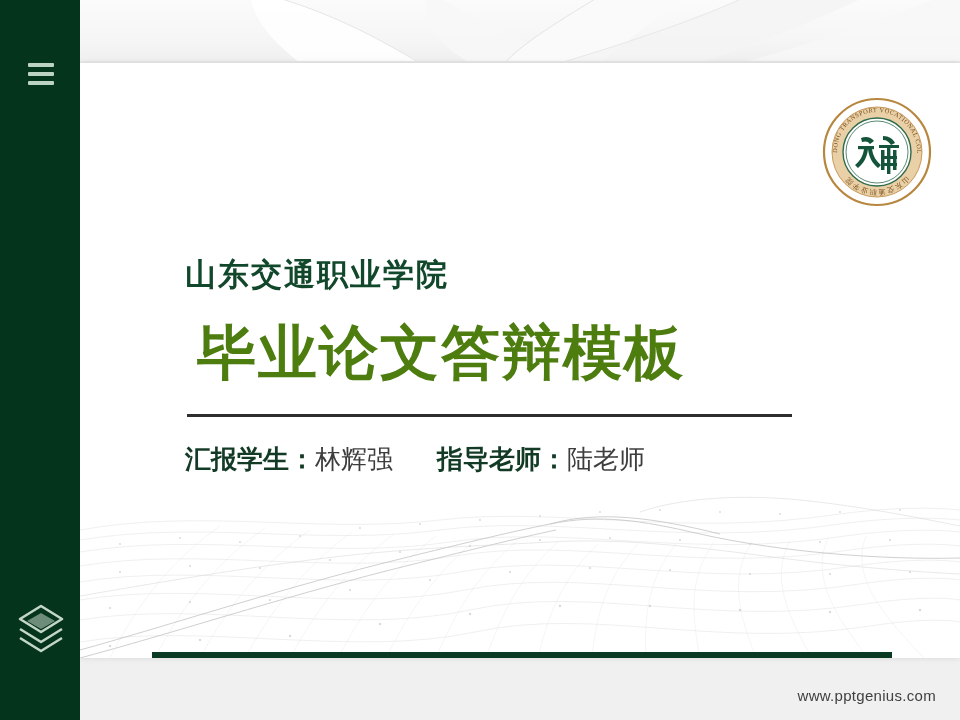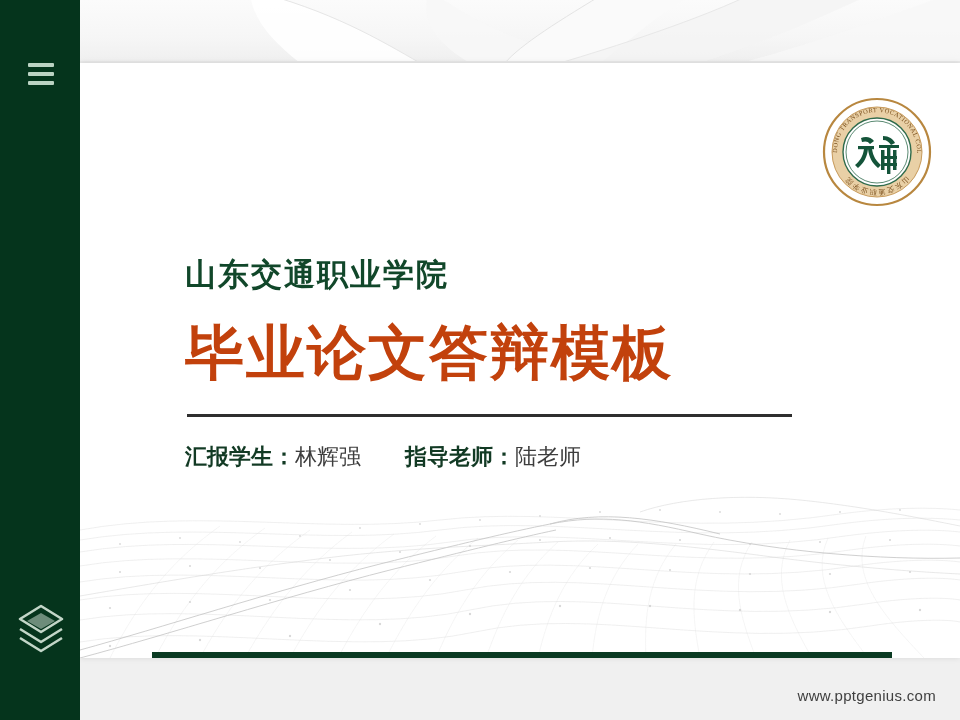--- a/index.html
+++ b/index.html
@@ -74,32 +74,32 @@
   
   .txt{ position:absolute; left:105px; top:0; width:760px; z-index:6; }
 
   .school{
     position:absolute; top:196px; left:0;
     font-size:31px; font-weight:bold; color:#11472a;
     letter-spacing:2px; line-height:1;
     white-space:nowrap;
   }
   .maintitle{
-    position:absolute; top:261px; left:0;
-    font-size:59px; font-weight:bold; color:#c2410c;
+    position:absolute; top:261px; left:12px;
+    font-size:59px; font-weight:bold; color:#4d7c0f;
     letter-spacing:2px; line-height:1;
     white-space:nowrap;
   }
   .rule{
     position:absolute; top:351px; left:2px; width:605px; height:3px;
     background:#2e2e2e;
   }
   .people{
     position:absolute; top:383px; left:0;
-    font-size:22px; line-height:1; white-space:nowrap;
+    font-size:26px; line-height:1; white-space:nowrap;
     color:#3a3a3a;
   }
   .people .lab{ font-weight:bold; color:#123a24; }
   .people .val{ font-weight:normal; color:#3d3d3d; }
   .people .gap{ display:inline-block; width:44px; }
 
   
   .footer-url{
     position:absolute; right:24px; bottom:16px;
     font-size:15px; color:#404040; letter-spacing:.3px; z-index:7;

